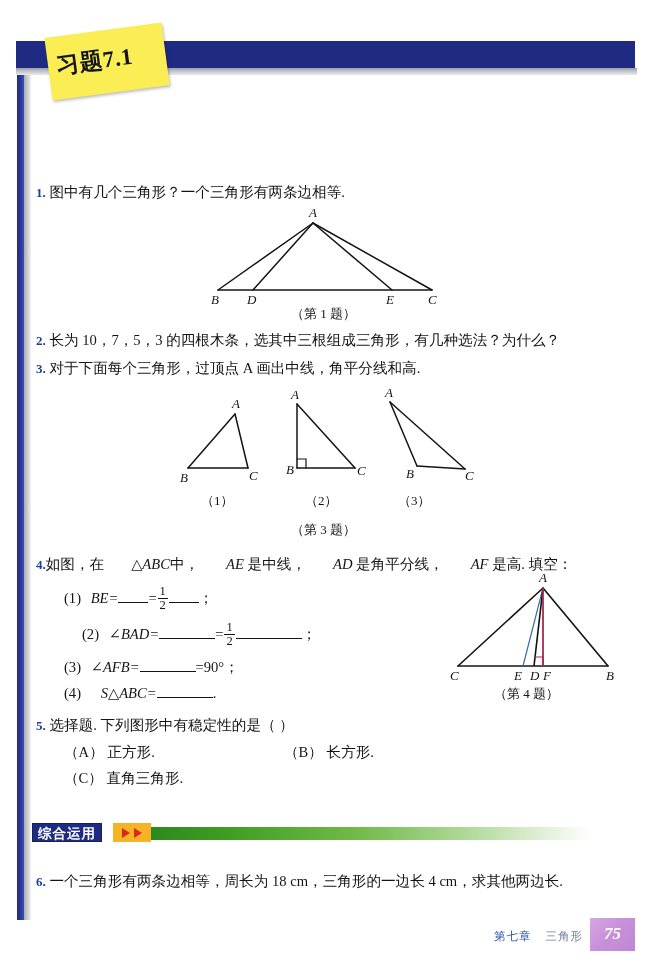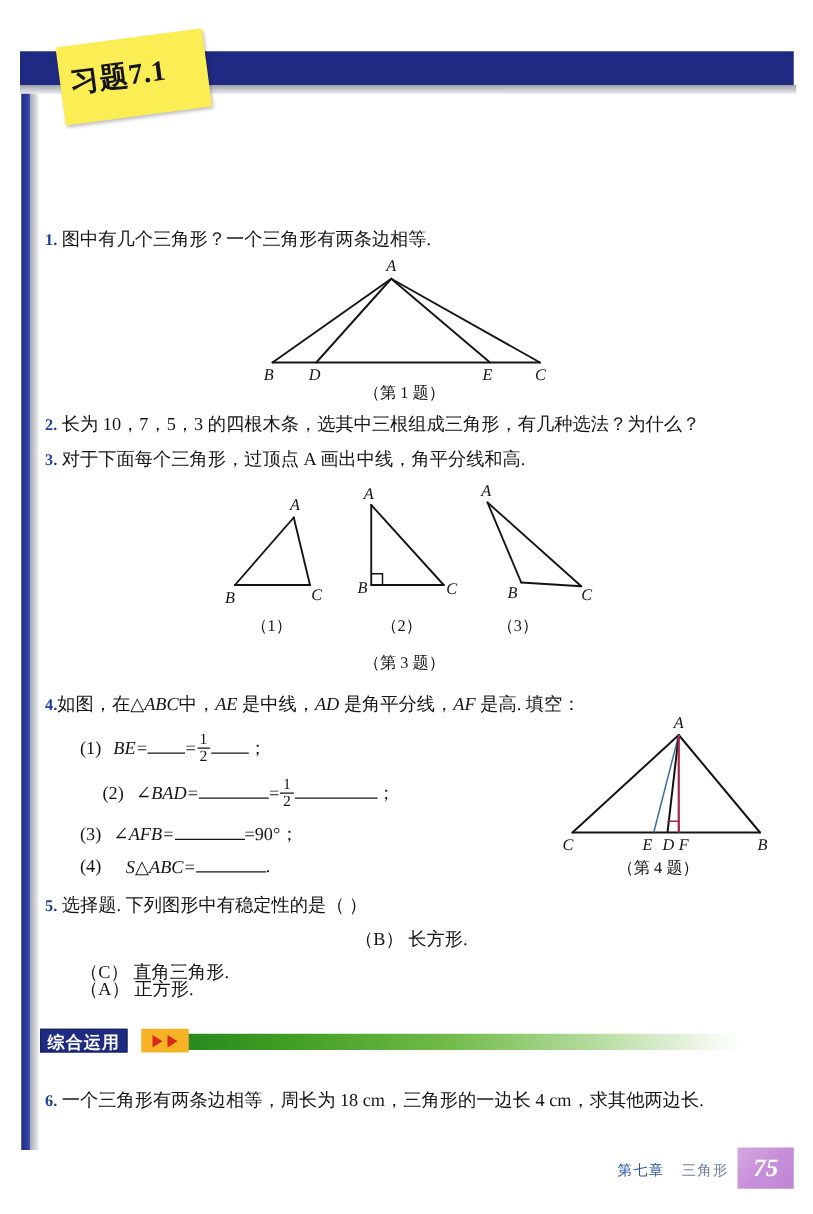--- a/index.html
+++ b/index.html
@@ -70,21 +70,21 @@
     background:linear-gradient(90deg,#2a8a1f 0%,#3f9e22 18%,#74bb4c 48%,#b5dca0 74%,#e9f4e2 92%,#ffffff 100%);
   }
 
   
   .q{
     position:absolute;
     font-size:14.6px;line-height:1.5;
     color:#141414;white-space:nowrap;
   }
   .qnum{color:#1b3fa0;font-weight:bold;font-size:13px;}
-  .it{font-style:italic;font-family:"Liberation Serif","DejaVu Serif",serif;}
+  .it{font-style:italic;font-family:"Liberation Serif","DejaVu Serif",serif;margin-left:27px;}
   .frac{
     display:inline-block;vertical-align:-0.5em;
     text-align:center;font-size:12.5px;line-height:1.05;
     margin:0 1px;
   }
   .frac .num{display:block;border-bottom:1px solid #141414;padding:0 2px;}
   .frac .den{display:block;padding:0 2px;}
   .blank{display:inline-block;border-bottom:1.2px solid #141414;height:.95em;}
   .b-sm{width:30px;}
   .b-md{width:56px;}
@@ -111,21 +111,21 @@
     position:absolute;left:494px;top:929px;
     font-size:11.5px;color:#2a53a8;white-space:nowrap;letter-spacing:1px;
   }
   .foot-text .ch{color:#6f7f9c;}
   .foot-page{
     position:absolute;left:590px;top:918px;width:45px;height:33px;
     background:linear-gradient(135deg,#d4a8e0 0%,#c88fd9 50%,#bf86d4 100%);
   }
   .foot-page span{
     position:absolute;left:0;right:0;top:6px;text-align:center;
-    font-size:20px;font-weight:bold;font-style:italic;color:#ffffff;
+    font-size:17px;font-weight:bold;font-style:italic;color:#ffffff;
   }
 </style>
 </head>
 <body>
 
 <div class="page">
 
   <div class="top-banner"></div>
   <div class="top-banner-shadow"></div>
   <div class="title-sticker">
@@ -256,21 +256,21 @@
       <text class="vtx" x="93" y="110">F</text>
       <text class="vtx" x="156" y="110">B</text>
     </svg>
   </div>
   <div class="cap" style="left:494px;top:685px;">（第 4 题）</div>
 
   <div class="q" style="left:36px;top:715px;">
     <span class="qnum">5.</span>
     <span>选择题. 下列图形中有稳定性的是（      ）</span>
   </div>
-  <div class="q" style="left:64px;top:742px;margin-top:40px;">
+  <div class="q" style="left:64px;top:742px;">
     <span>（A）</span>
     <span>正方形.</span>
   </div>
   <div class="q" style="left:284px;top:742px;">
     <span>（B）</span>
     <span>长方形.</span>
   </div>
   <div class="q" style="left:64px;top:768px;">
     <span>（C）</span>
     <span>直角三角形.</span>

